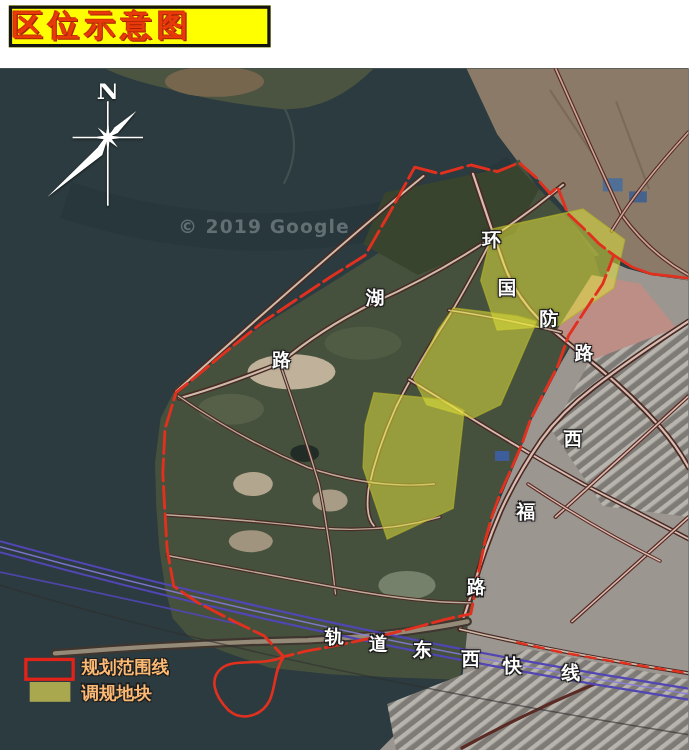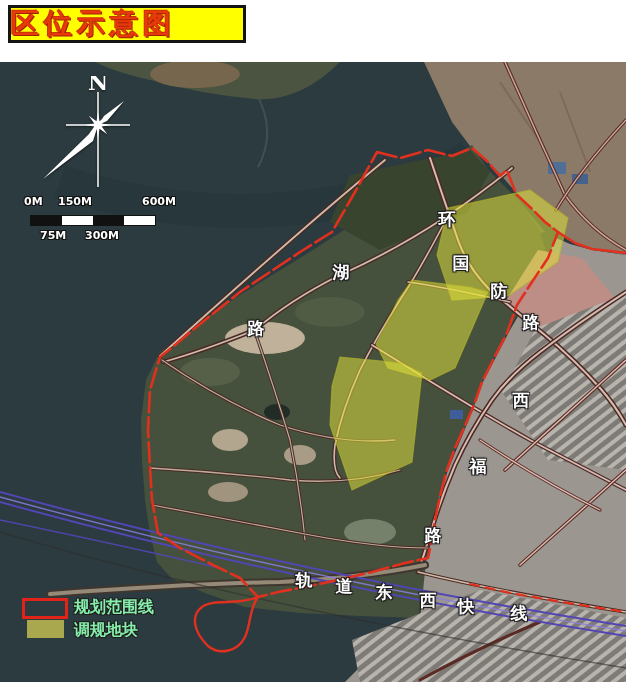--- a/index.html
+++ b/index.html
@@ -39,21 +39,21 @@
 
   
   .watermark{position:absolute;left:240px;top:145px;transform:translate(-50%,-50%);
              color:rgba(195,205,210,0.38);font-size:17px;font-weight:bold;letter-spacing:1px;}
 
   
   .legend-swatch-outline{position:absolute;left:22px;top:536px;width:40px;height:15px;
              border:3px solid #e2231a;box-sizing:content-box;}
   .legend-swatch-fill{position:absolute;left:27px;top:558px;width:37px;height:18px;
              background:#a9a84f;}
-  .legend-label{position:absolute;color:#86efac;font-weight:bold;font-size:16px;line-height:1;
+  .legend-label{position:absolute;color:#fdba74;font-weight:bold;font-size:16px;line-height:1;
              text-shadow:1px 1px 0 #1d1d1d,-1px -1px 0 #1d1d1d,1px -1px 0 #1d1d1d,-1px 1px 0 #1d1d1d;}
   .ll1{left:74px;top:537px;} .ll2{left:74px;top:560px;}
 </style>
 </head>
 <body>
 
 <div class="banner">
   <span>区位示意图</span>
 </div>
 
@@ -181,34 +181,22 @@
 
   <svg class="compass" viewBox="0 0 120 120">
     <line x1="58" y1="16" x2="58" y2="111" stroke="#ffffff" stroke-width="1.5"></line>
     <line x1="26" y1="49" x2="90" y2="49" stroke="#ffffff" stroke-width="1.5"></line>
     <polygon fill="#ffffff" points="58,36 59.5,45.3 67.2,39.8 61.7,47.5 71,49 61.7,50.5 67.2,58.2 59.5,52.7 58,62 56.5,52.7 48.8,58.2 54.3,50.5 45,49 54.3,47.5 48.8,39.8 56.5,45.3"></polygon>
     <polygon fill="#ffffff" points="58,49 47,60 3,103 53,65"></polygon>
     <polygon fill="#ffffff" points="58,49 64,40 84,25 67,45"></polygon>
     <text x="58" y="14" text-anchor="middle">N</text>
   </svg>
 
-  <div class="scalebar">
-    <span class="lbl" style="left:4px;top:4px">0M</span>
-    <span class="lbl" style="left:38px;top:4px">150M</span>
-    <span class="lbl" style="left:122px;top:4px">600M</span>
-    <div class="sb-track">
-      <div class="sb-seg" style="width:31px;background:#111"></div>
-      <div class="sb-seg" style="width:31px;background:#fff"></div>
-      <div class="sb-seg" style="width:31px;background:#111"></div>
-      <div class="sb-seg" style="width:31px;background:#fff"></div>
-    </div>
-    <span class="lbl" style="left:20px;top:38px">75M</span>
-    <span class="lbl" style="left:65px;top:38px">300M</span>
-  </div>
-
+
+  <span class="watermark">© 2019 Google</span>
 
   <span class="mlabel" style="left:447px;top:157px">环</span>
   <span class="mlabel" style="left:461px;top:201px">国</span>
   <span class="mlabel" style="left:499px;top:229px">防</span>
   <span class="mlabel" style="left:531px;top:260px">路</span>
   <span class="mlabel" style="left:341px;top:210px">湖</span>
   <span class="mlabel" style="left:256px;top:266px">路</span>
   <span class="mlabel" style="left:521px;top:338px">西</span>
   <span class="mlabel" style="left:478px;top:404px">福</span>
   <span class="mlabel" style="left:433px;top:473px">路</span>

